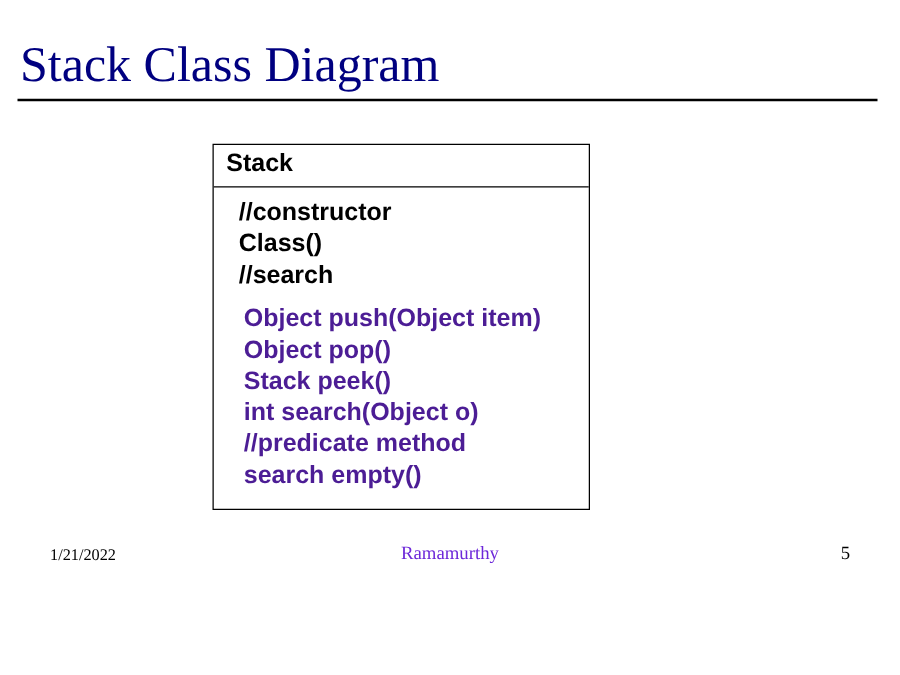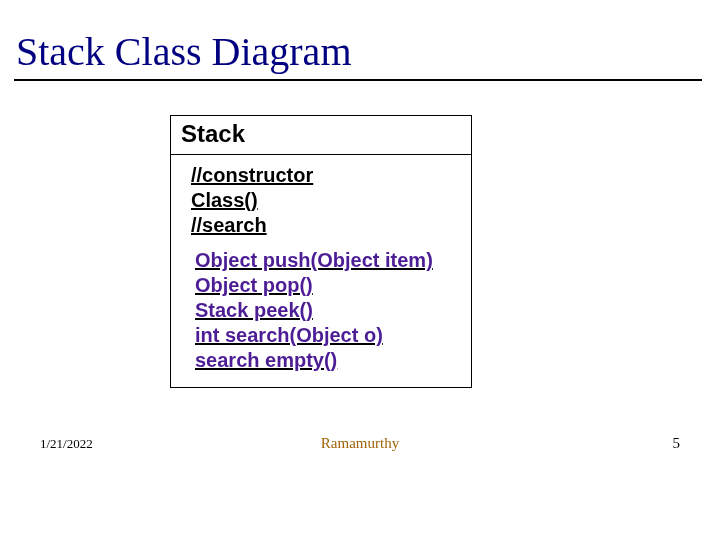--- a/index.html
+++ b/index.html
@@ -35,26 +35,25 @@
     top: 115px;
     width: 300px;
     border: 1.5px solid #000;
     background: #fff;
   }
   .uml-name {
     border-bottom: 1.5px solid #000;
     padding: 4px 10px 6px 10px;
     font-family: Arial, Helvetica, sans-serif;
     font-weight: bold;
-    font-size: 24px;
+    font-size: 20px;
     color: #000;
   }
   .uml-body {
     padding: 6px 0 14px 0;
-    text-decoration: underline;
   }
   .uml-sec1 {
     padding: 2px 14px 4px 20px;
     font-family: Arial, Helvetica, sans-serif;
     font-weight: bold;
     font-size: 20px;
     color: #000;
     line-height: 1.25;
   }
   .uml-sec2 {
@@ -72,21 +71,21 @@
     font-size: 13px;
     color: #000;
   }
   .footer-author {
     position: absolute;
     left: 0;
     right: 0;
     bottom: 20px;
     text-align: center;
     font-size: 15px;
-    color: #a16207;
+    color: #6d28d9;
   }
   .footer-page {
     position: absolute;
     right: 40px;
     bottom: 20px;
     font-size: 15px;
     color: #000;
   }
 </style>
 </head>
@@ -103,20 +102,21 @@
       <div class="uml-sec1">
         <div>//constructor</div>
         <div>Class()</div>
         <div>//search</div>
       </div>
       <div class="uml-sec2">
         <div>Object push(Object item)</div>
         <div>Object pop()</div>
         <div>Stack peek()</div>
         <div>int search(Object o)</div>
+        <div>//predicate method</div>
         <div>search empty()</div>
       </div>
     </div>
   </div>
 
   <div class="footer-date">1/21/2022</div>
   <div class="footer-author">Ramamurthy</div>
   <div class="footer-page">5</div>
 
 </div>

